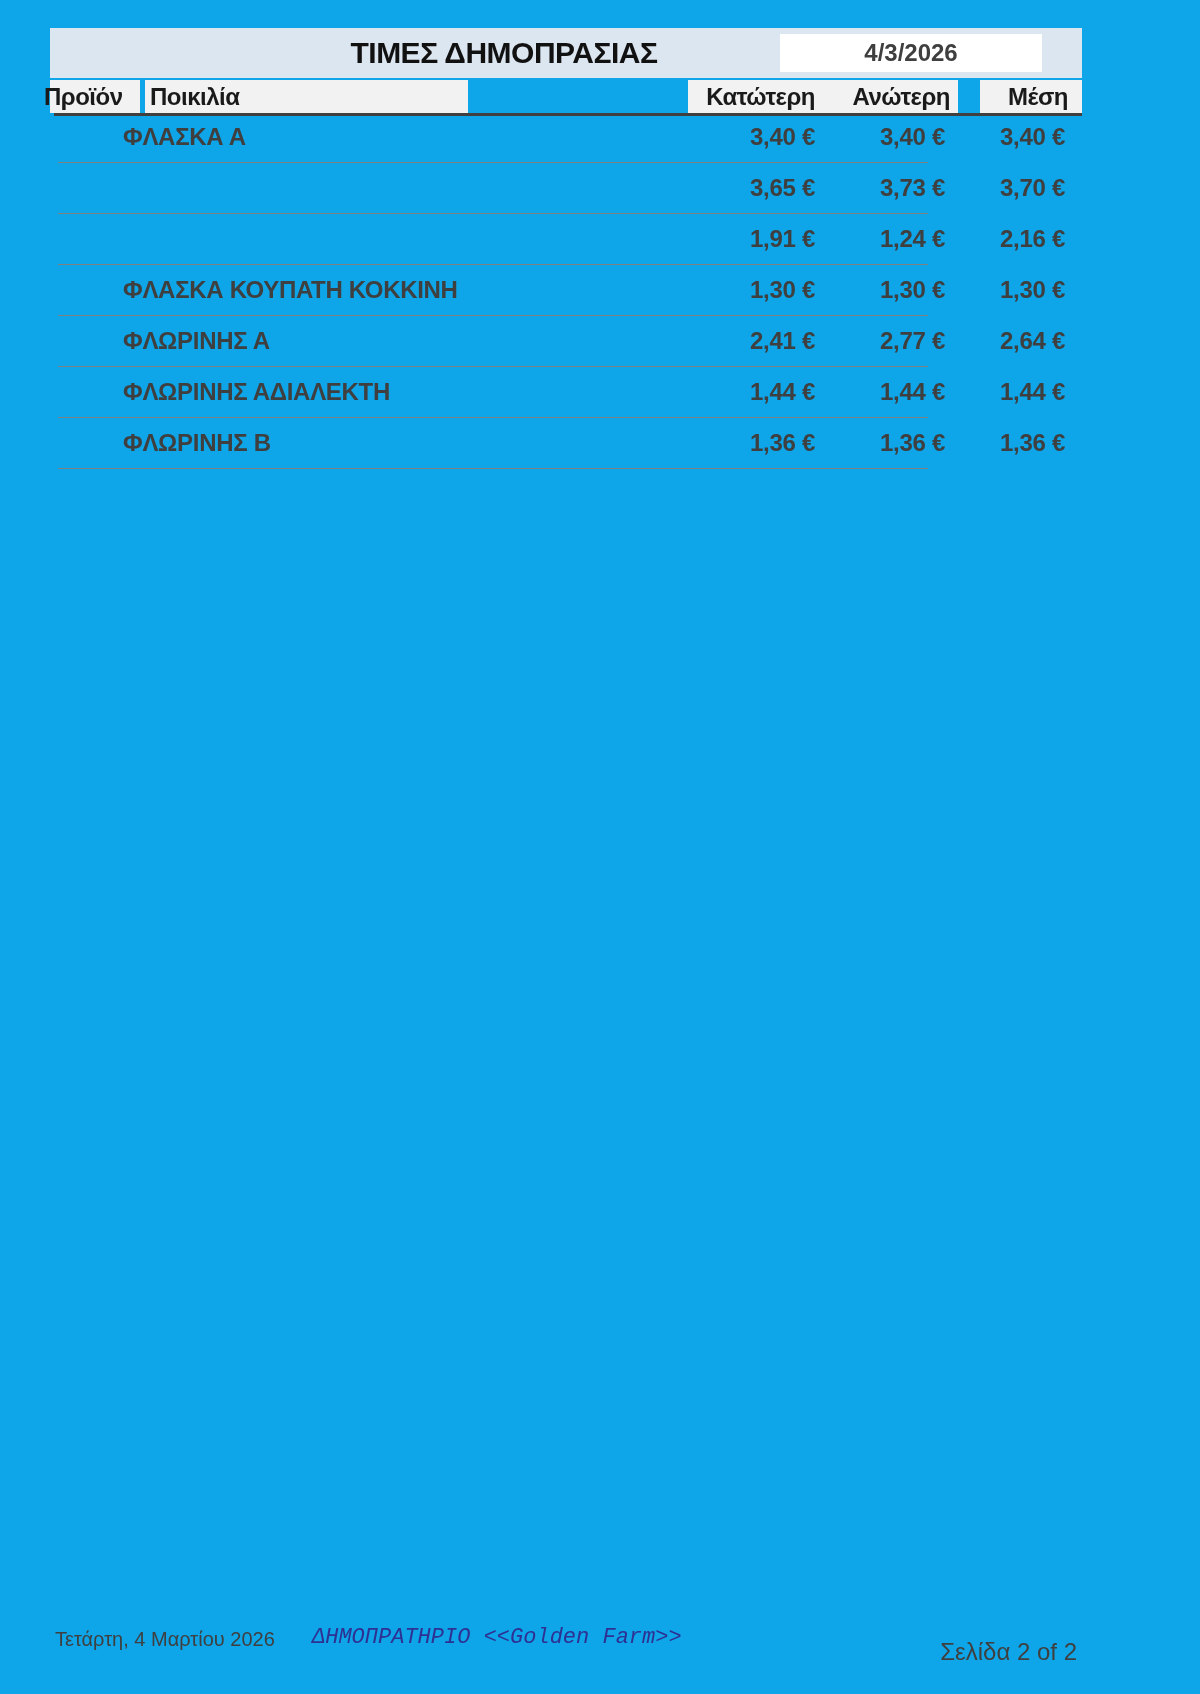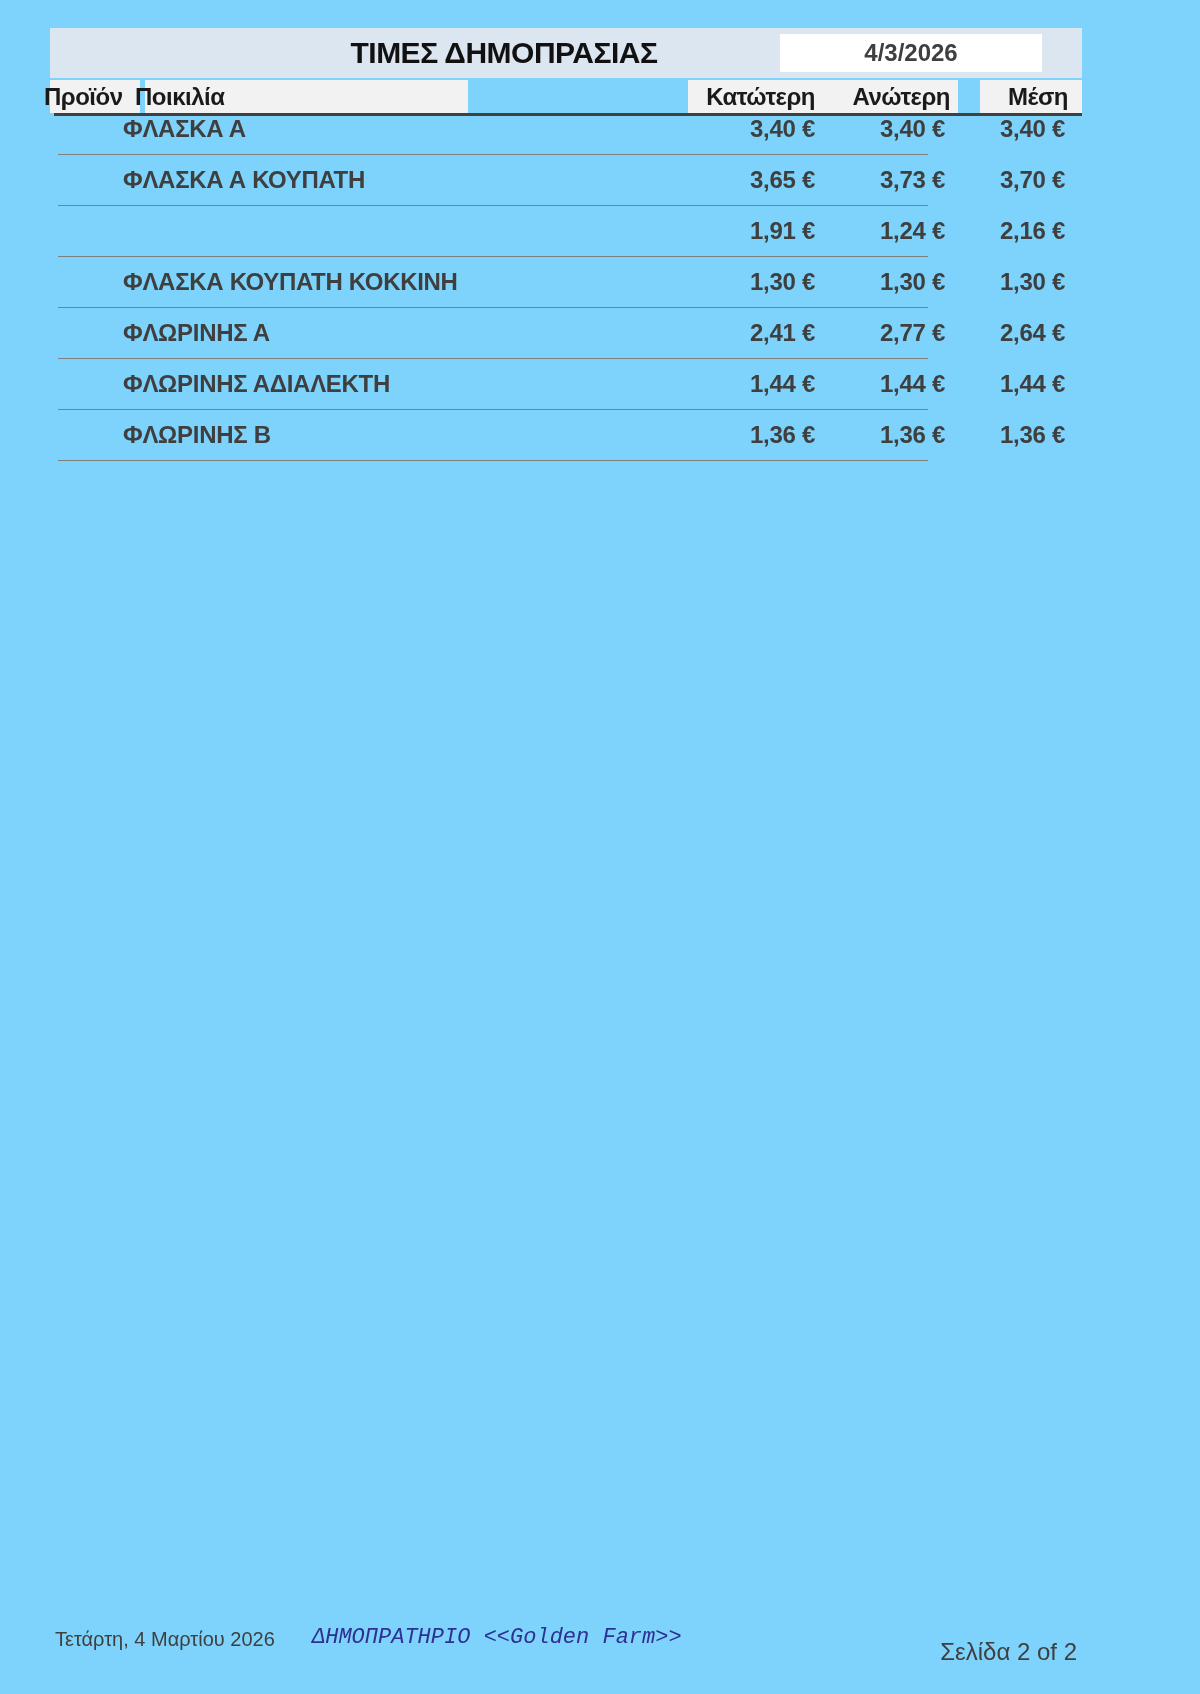--- a/index.html
+++ b/index.html
@@ -1,20 +1,20 @@
 <!DOCTYPE html>
 <html><head>
 <meta charset="utf-8">
 <style>
   html, body { margin: 0; padding: 0; background: #ffffff; }
   .page {
     position: relative;
     width: 1200px;
     height: 1694px;
-    background: #7dd3fc;
+    background: #0ea5e9;
     font-family: "Liberation Sans", sans-serif;
     overflow: hidden;
   }
 
   
   .title-band {
     position: absolute;
     left: 50px; top: 28px;
     width: 1032px; height: 50px;
     background: #dce6f1;
@@ -57,36 +57,36 @@
     position: absolute;
     top: 80px; height: 33px;
     line-height: 34px;
     font-size: 24px;
     font-weight: bold;
     letter-spacing: -0.5px;
     color: #1a1a1a;
     white-space: nowrap;
   }
   .hlabel.product { left: 44px; }
-  .hlabel.variety { left: 135px; }
+  .hlabel.variety { left: 150px; }
   .hlabel.low  { left: 600px; width: 215px; text-align: right; }
   .hlabel.high { left: 735px; width: 215px; text-align: right; }
   .hlabel.avg  { left: 853px; width: 215px; text-align: right; }
 
   .header-rule {
     position: absolute;
     left: 54px; top: 113px;
     width: 1028px; height: 3px;
     background: #404040;
   }
 
   
   .rows {
     position: absolute;
-    left: 0; top: 104px;
+    left: 0; top: 112px;
     width: 1048px;
   }
   .row {
     position: relative;
     height: 51px;
   }
   .row::after {
     content: "";
     position: absolute;
     left: 58px; right: 120px; bottom: 0;
@@ -156,21 +156,20 @@
 
   <div class="rows" id="rows">
   <div class="row">
     <span class="cell variety">ΦΛΑΣΚΑ Α</span>
     <span class="cell low">3,40 €</span>
     <span class="cell high">3,40 €</span>
     <span class="cell avg">3,40 €</span>
   </div>
 
   <div class="row">
-    <span class="cell variety">ΦΛΑΣΚΑ Α ΚΟΥΠΑΤΗ</span>
     <span class="cell low">3,65 €</span>
     <span class="cell high">3,73 €</span>
     <span class="cell avg">3,70 €</span>
   </div>
 
   <div class="row">
     <span class="cell low">1,91 €</span>
     <span class="cell high">1,24 €</span>
     <span class="cell avg">2,16 €</span>
   </div>

